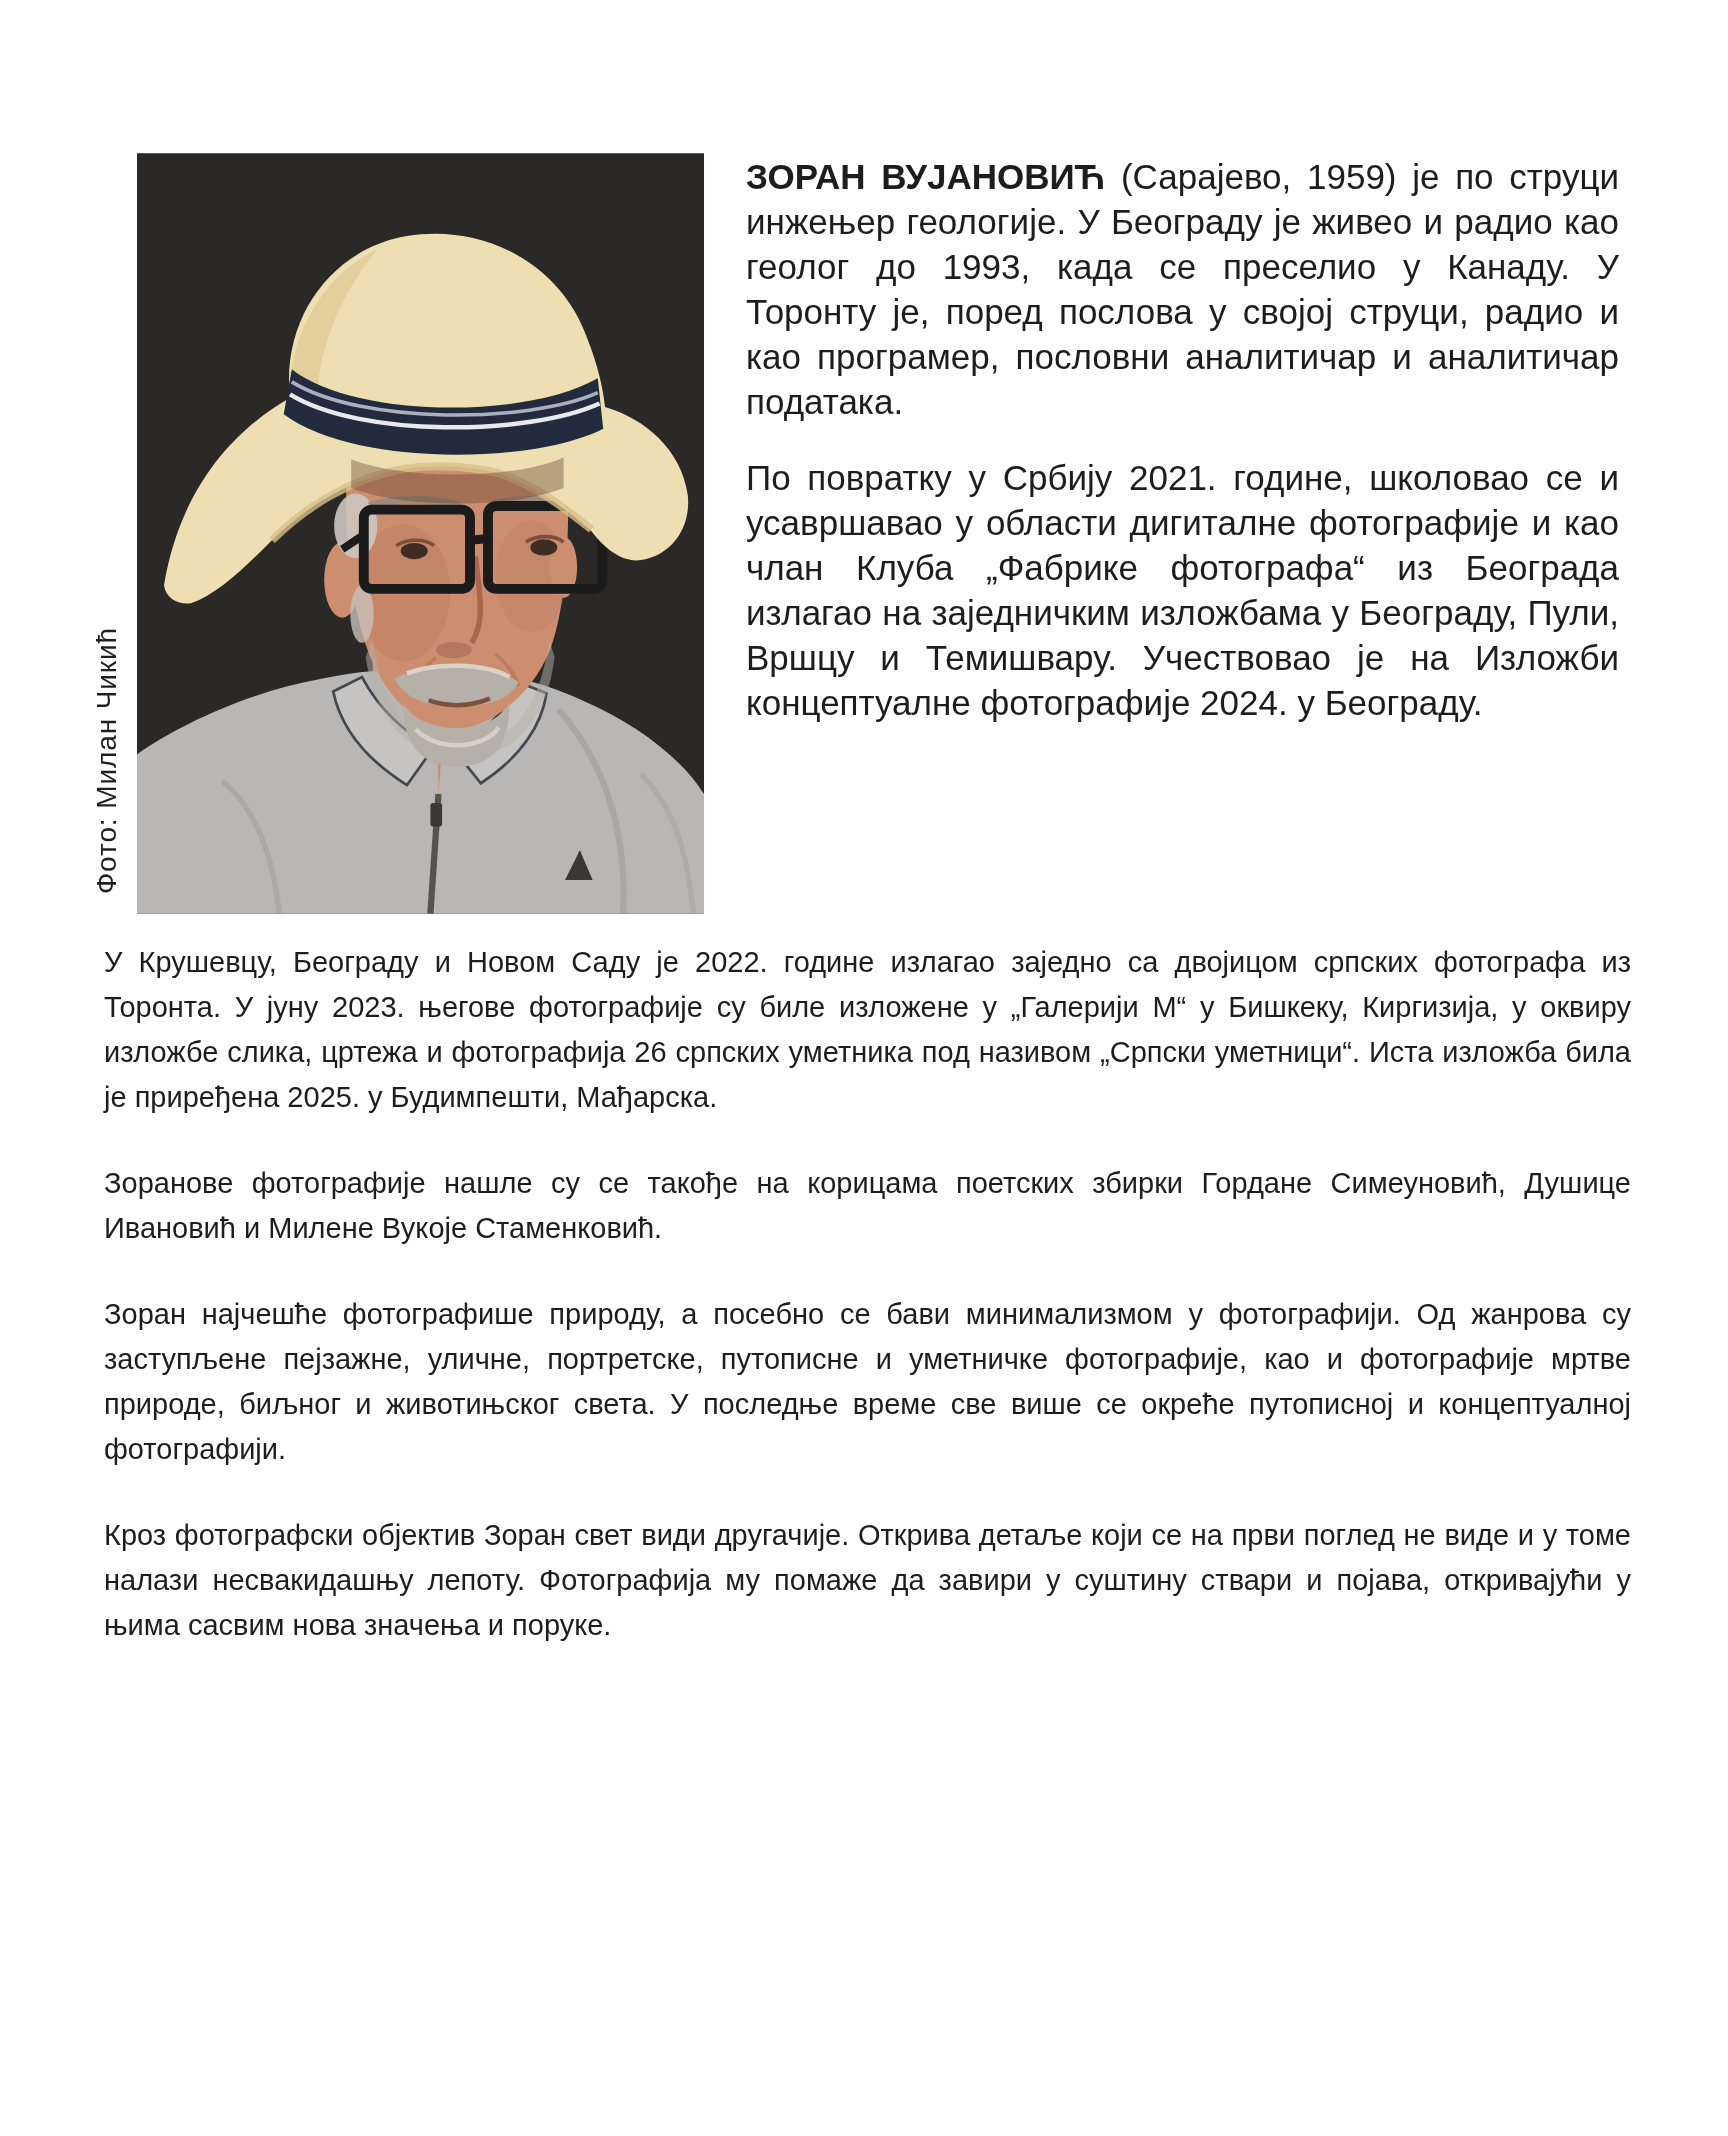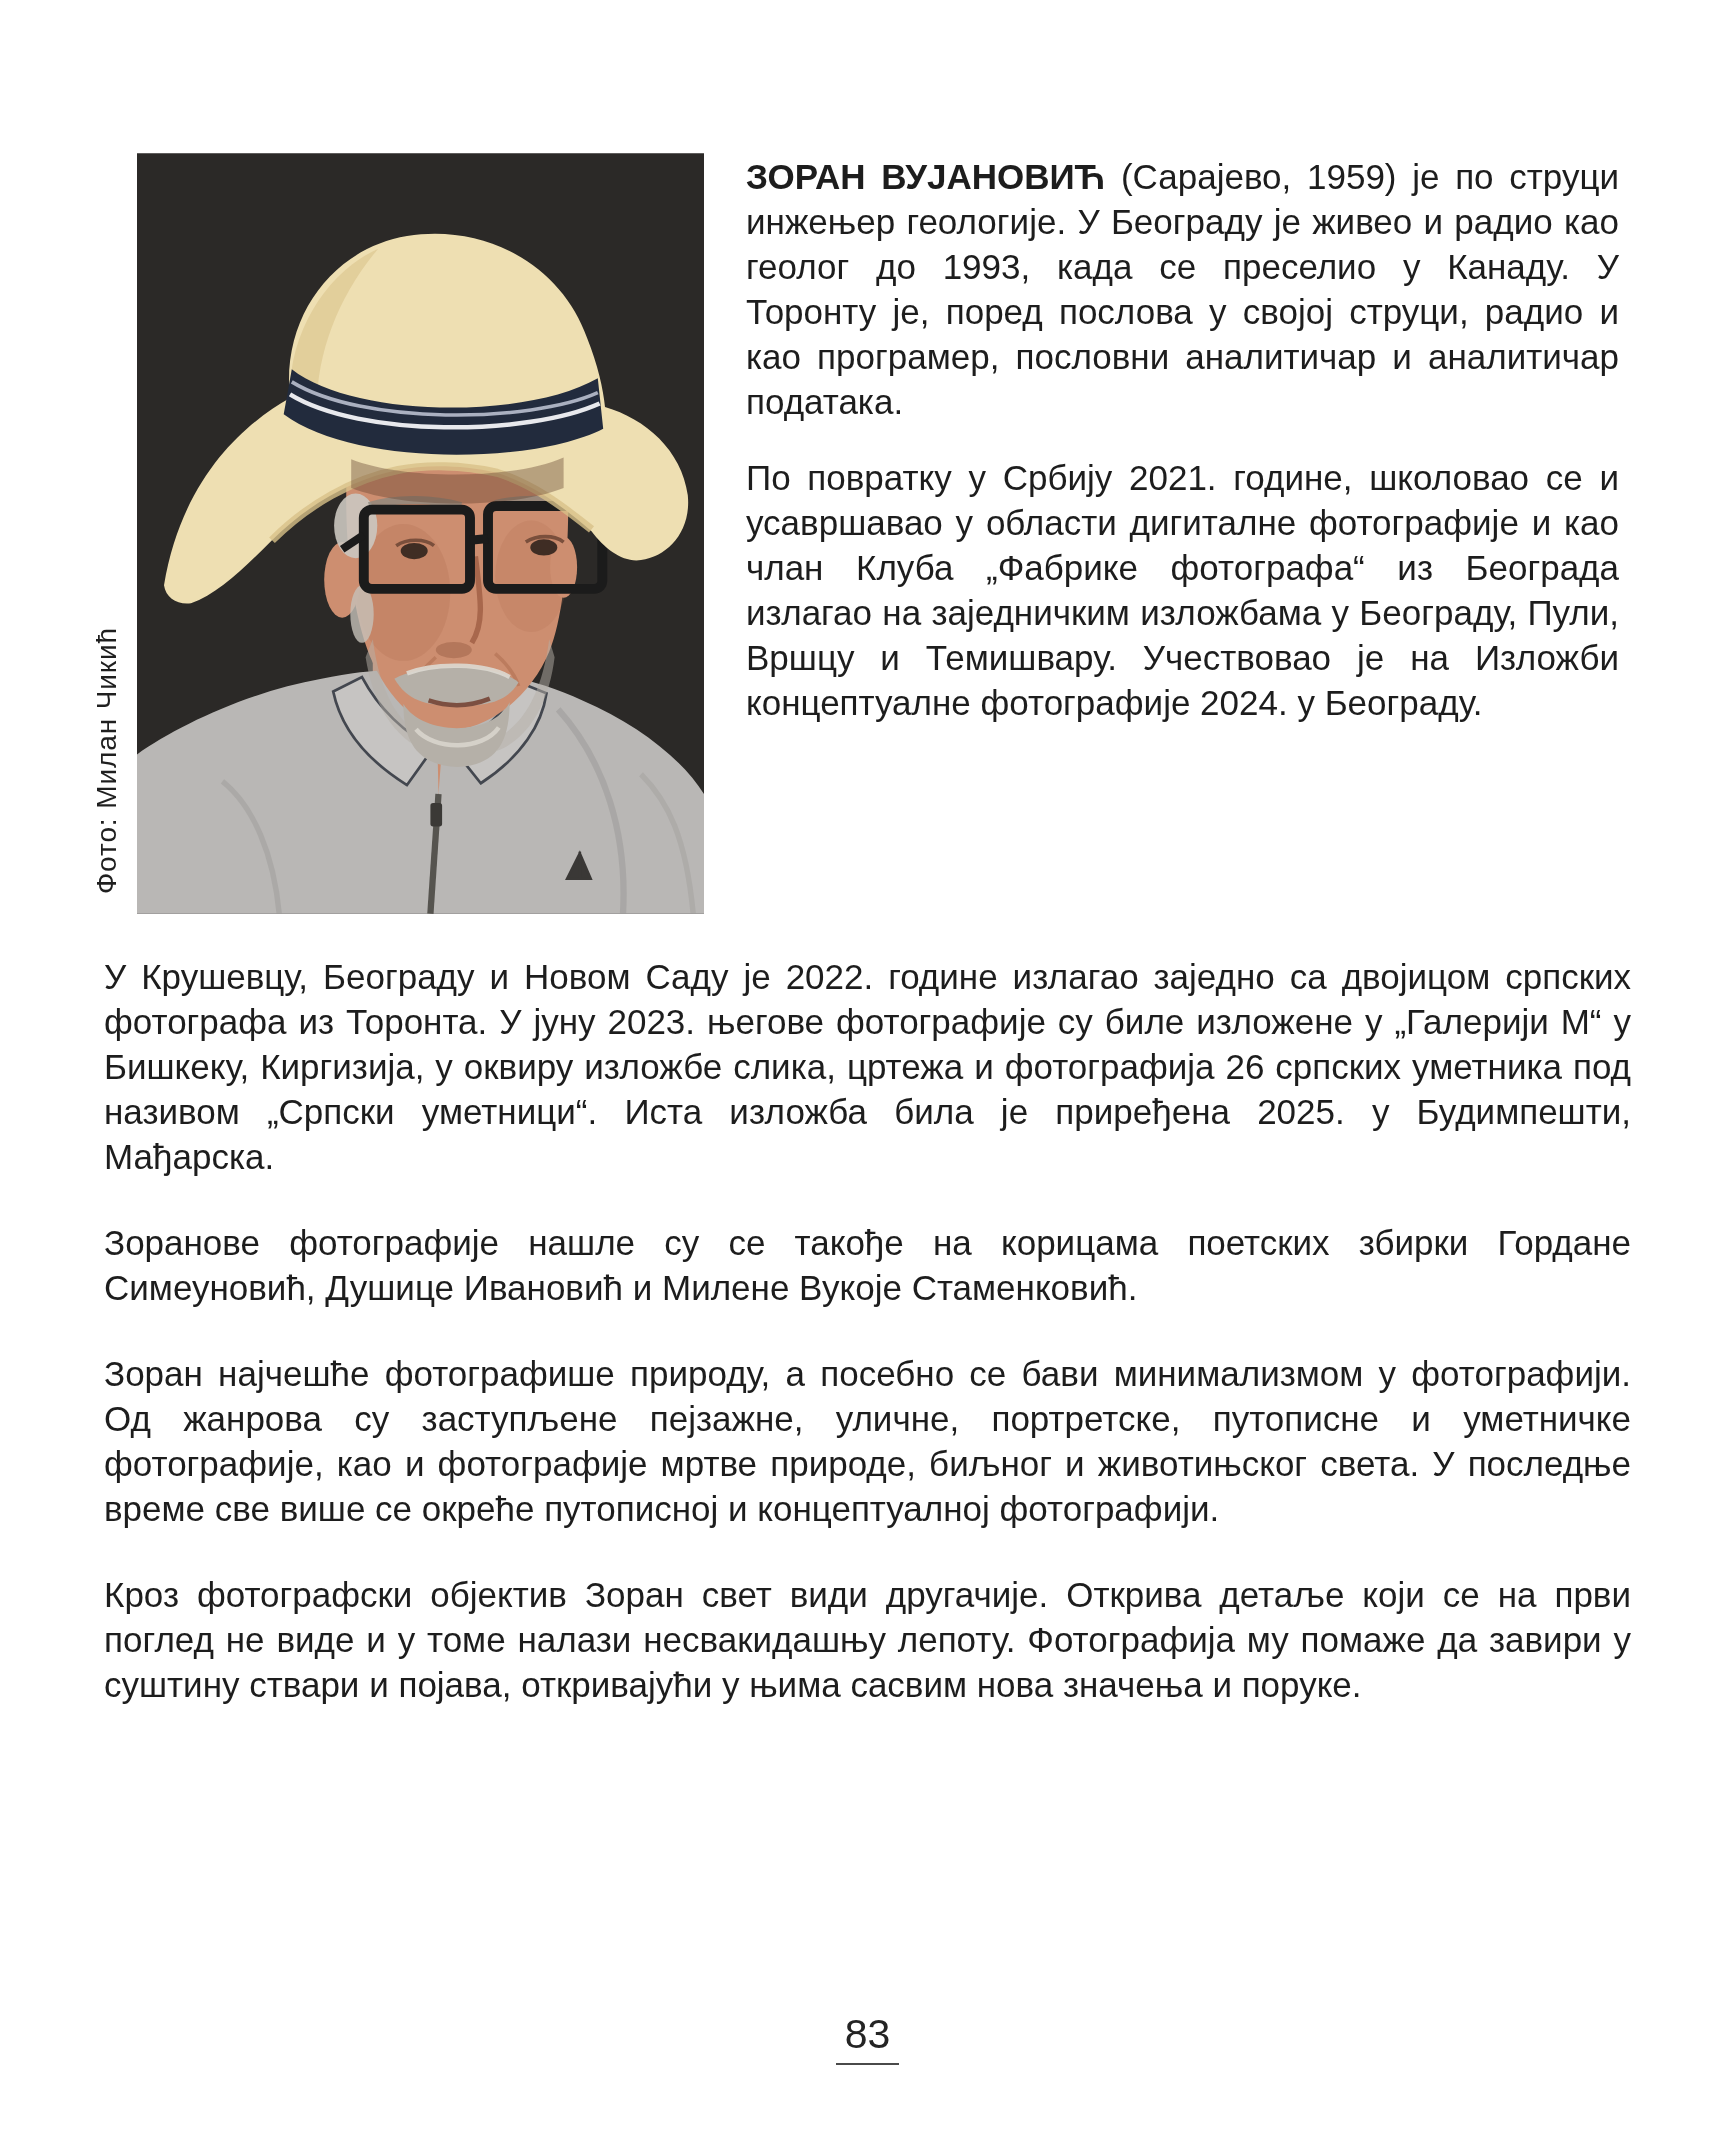--- a/index.html
+++ b/index.html
@@ -34,23 +34,22 @@
     position:absolute; left:734px; top:142px; width:897px;
     font-size:35px; line-height:45px;
     text-align:justify;
   }
   .bio-col p { margin:12px; }
   .bio-col p + p { margin-top:0; }
   .bio-col p.spaced { margin-top:31px; }
   .bio-col b { font-weight:700; }
   .bio-bottom {
     position:absolute; left:104px; top:940px; width:1527px;
-    font-size:35px; line-height:45px;
+    font-size:29px; line-height:45px;
     text-align:justify;
-    margin-top:14px;
   }
   .bio-bottom p { margin:0; }
   .bio-bottom p + p { margin-top:41px; }
   
   .page-number-row {
     position:absolute; left:104px; top:2011px; width:1527px;
     text-align:center;
   }
   .page-number-row span {
     display:inline-block;
@@ -143,18 +142,15 @@
     <p class="spaced">По повратку у Србију 2021. године, школовао се и усавршавао у области дигиталне фотографије и као члан Клуба „Фабрике фотографа“ из Београда излагао на заједничким изложбама у Београду, Пули, Вршцу и Темишвару. Учествовао је на Изложби концептуалне фотографије 2024. у Београду.</p>
   </div>
 
   <div class="bio-bottom">
     <p>У Крушевцу, Београду и Новом Саду је 2022. године излагао заједно са двојицом српских фотографа из Торонта. У јуну 2023. његове фотографије су биле изложене у „Галерији М“ у Бишкеку, Киргизија, у оквиру изложбе слика, цртежа и фотографија 26 српских уметника под називом „Српски уметници“. Иста изложба била је приређена 2025. у Будимпешти, Мађарска.</p>
     <p>Зоранове фотографије нашле су се такође на корицама поетских збирки Гордане Симеуновић, Душице Ивановић и Милене Вукоје Стаменковић.</p>
     <p>Зоран најчешће фотографише природу, а посебно се бави минимализмом у фотографији. Од жанрова су заступљене пејзажне, уличне, портретске, путописне и уметничке фотографије, као и фотографије мртве природе, биљног и животињског света. У последње време све више се окреће путописној и концептуалној фотографији.</p>
     <p>Кроз фотографски објектив Зоран свет види другачије. Открива детаље који се на први поглед не виде и у томе налази несвакидашњу лепоту. Фотографија му помаже да завири у суштину ствари и појава, откривајући у њима сасвим нова значења и поруке.</p>
   </div>
 
-  <div class="page-number-row">
-    <span>83</span>
-  </div>
 
 </div>
 
 
 </body></html>

